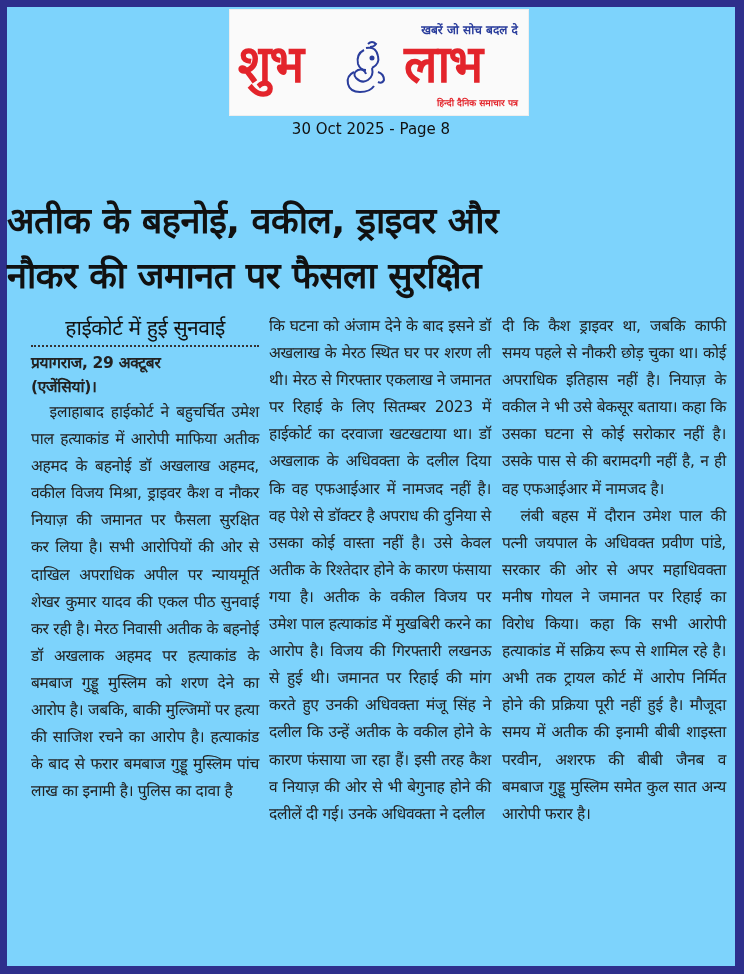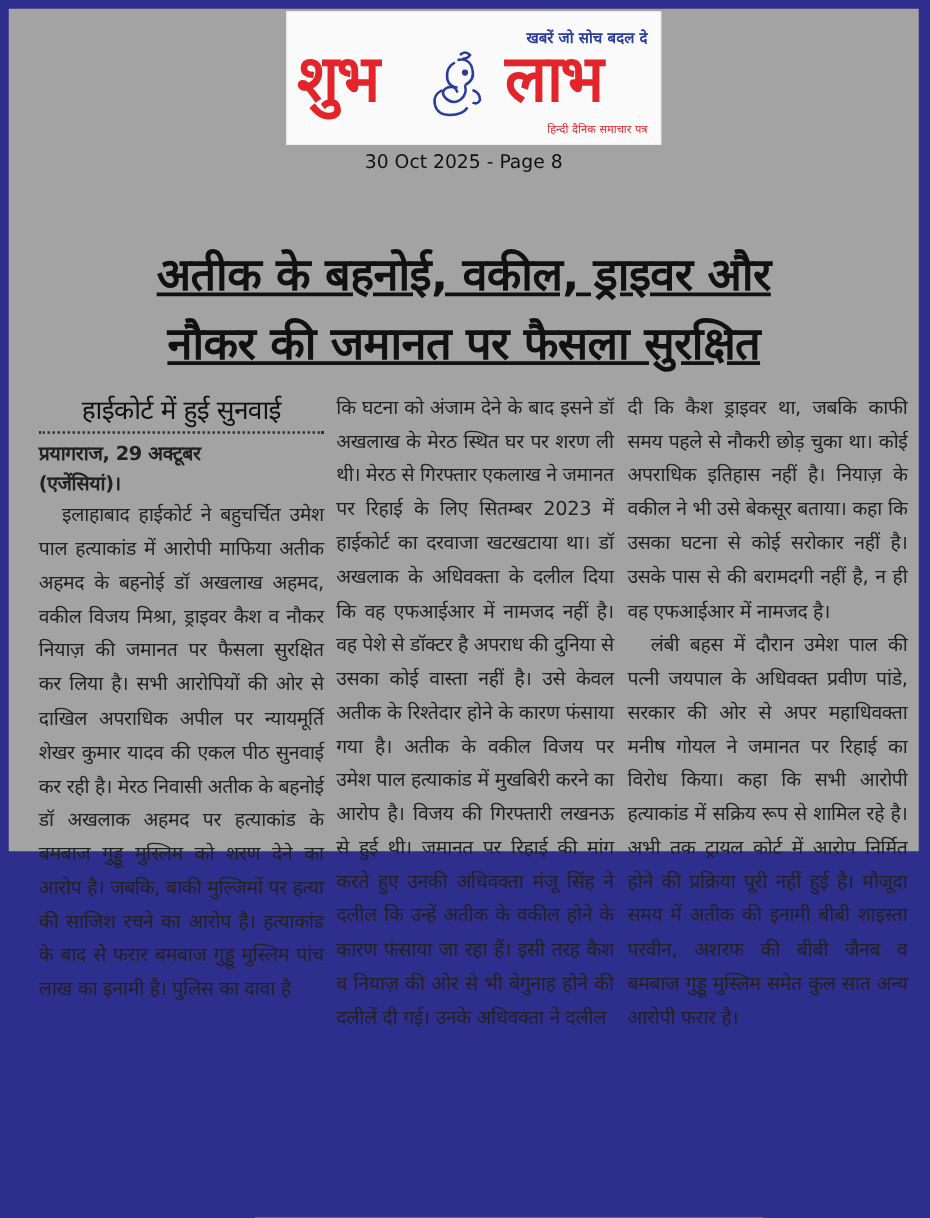--- a/index.html
+++ b/index.html
@@ -6,22 +6,22 @@
     body {
       width: 744px; height: 974px;
       background: #2e2f8c;
       position: relative;
       overflow: hidden;
       font-family: "DejaVu Serif", "Liberation Serif", serif;
     }
     .page {
       position: absolute;
       left: 7px; top: 7px;
-      width: 728px; height: 674px;
-      background: #a3a3a3;
+      width: 728px; height: 959px;
+      background: #7dd3fc;
     }
     .masthead {
       position: absolute;
       left: 222px; top: 2px;
       width: 298px; height: 105px;
       background: #fafafa;
       border: 1px solid #eeeeee;
     }
     .tagline {
       position: absolute; right: 10px; top: 11px;
@@ -38,37 +38,35 @@
     }
     .logo-left { left: 6px; }
     .logo-right { left: 172px; }
     .ganesha {
       position: absolute; left: 112px; top: 28px;
       width: 50px; height: 58px;
     }
     .sub-tagline {
       position: absolute; right: 10px; top: 86px;
       font-family: "DejaVu Sans", sans-serif;
-      font-size: 9px; font-weight: normal; color: #e3242b;
+      font-size: 9px; font-weight: bold; color: #e3242b;
       white-space: nowrap;
     }
     .source {
       position: absolute; top: 113px; left: 0; width: 728px;
       text-align: center;
       font-family: "DejaVu Sans", sans-serif;
       font-size: 15px; line-height: 18px; color: #111;
     }
     .headline {
       position: absolute; left: 0; top: 186px; width: 728px;
-      text-align: center;
       font-family: "DejaVu Sans", sans-serif;
       font-weight: bold; font-size: 36px; line-height: 55px;
       color: #111;
       letter-spacing: -0.5px;
-      text-decoration: underline;
     }
     .col {
       position: absolute; top: 306px;
       font-family: "DejaVu Sans", sans-serif;
       font-size: 15.5px; line-height: 27.1px;
       color: #222;
       text-align: justify;
       letter-spacing: -0.3px;
     }
     .col1 { left: 24px; width: 228px; top: 306px; }

